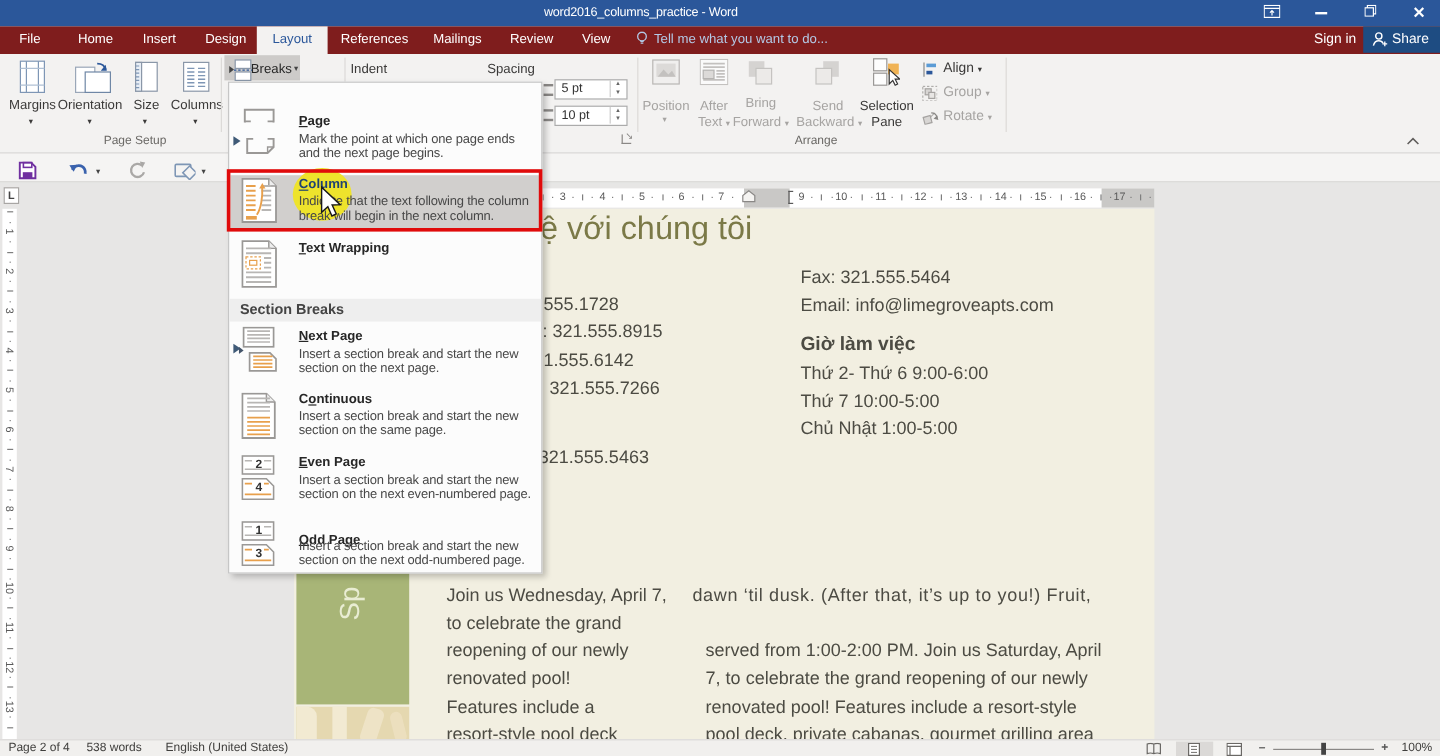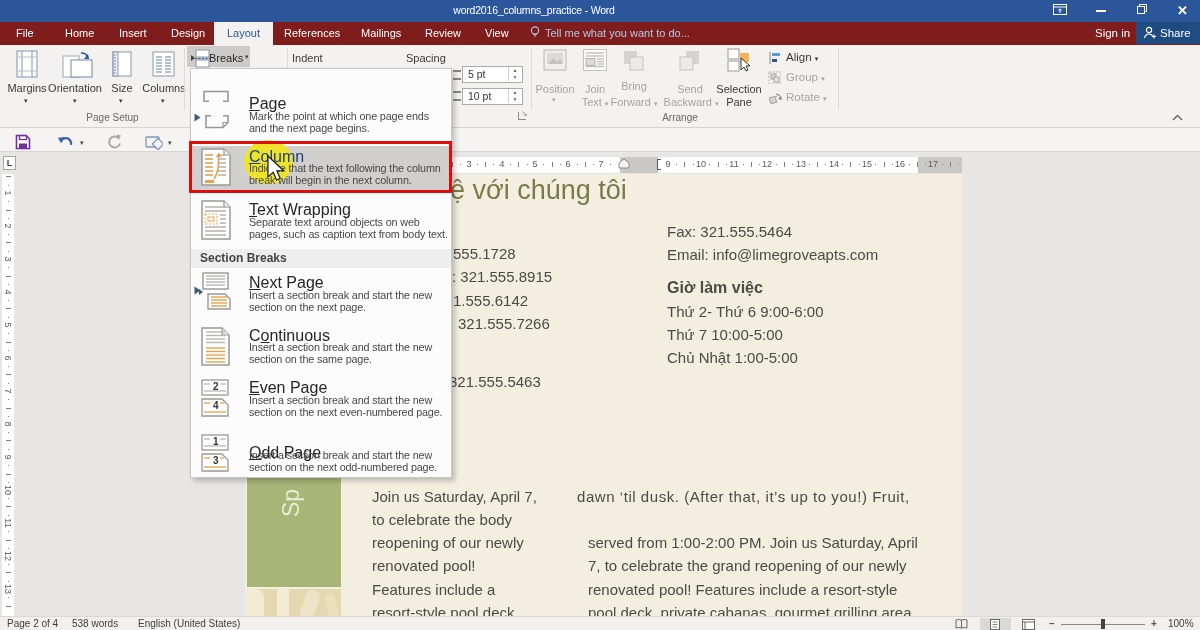--- a/index.html
+++ b/index.html
@@ -45,21 +45,21 @@
 .doc{position:absolute;color:#4c4b43;font-size:15px;white-space:nowrap}
 .dochead{position:absolute;color:#7b7947;font-size:27px;white-space:nowrap}
 
 #statusbar{left:0;top:616px;width:1200px;height:14px;background:#f1f0ee;border-top:1px solid #dbd9d7;font-size:10px;color:#3f3e3c}
 #statusbar span{position:absolute;top:1px}
 
 #menu{left:190px;top:68px;width:262px;height:410px;background:#fcfcfc;border:1px solid #c6c6c6;
 box-shadow:3px 3px 5px rgba(0,0,0,.22);z-index:40}
 .mhead{position:absolute;left:0;width:260px;height:19px;background:#eeeeee;color:#444;
 font-weight:bold;font-size:12px;line-height:19px;padding-left:9px}
-.mtitle{position:absolute;left:58px;font-size:16px;font-weight:normal;color:#262626}
+.mtitle{position:absolute;left:58px;font-size:11px;font-weight:bold;color:#262626}
 .mdesc{position:absolute;left:58px;font-size:10.8px;color:#484848;line-height:12.4px;width:218px;letter-spacing:-0.15px}
 #colhl{position:absolute;left:1px;top:77px;width:259px;height:46px;background:#d1cfcd}
 
 #redbox{left:189px;top:141px;width:263px;height:52px;border:3px solid #e00b0b;z-index:60}
 #yellowhl{position:absolute;left:53px;top:71px;width:49px;height:44px;background:#eee32c;border-radius:50%}
 svg{display:block}
 </style></head><body>
 <div id="titlebar" class="abs"></div>
 <div id="title" class="abs">word2016_columns_practice - Word</div>
 <svg class="abs" style="left:1053px;top:4px;z-index:6;" width="14" height="11" viewBox="0 0 14 11">
@@ -176,21 +176,21 @@
 <svg class="abs" style="left:583px;top:49px;z-index:6;" width="24" height="22" viewBox="0 0 24 22">
     <rect x="0.5" y="0.5" width="23" height="21" fill="#fafafa" stroke="#c3c1bf"></rect>
     <line x1="3" y1="4" x2="21" y2="4" stroke="#c3c1bf" stroke-width="1.4"></line>
     <line x1="3" y1="7" x2="21" y2="7" stroke="#c3c1bf" stroke-width="1.4"></line>
     <line x1="3" y1="17.5" x2="21" y2="17.5" stroke="#c3c1bf" stroke-width="1.4"></line>
     <line x1="14" y1="10" x2="21" y2="10" stroke="#c3c1bf" stroke-width="1.4"></line>
     <line x1="14" y1="12.5" x2="21" y2="12.5" stroke="#c3c1bf" stroke-width="1.4"></line>
     <line x1="14" y1="15" x2="21" y2="15" stroke="#c3c1bf" stroke-width="1.4"></line>
     <rect x="3" y="9.5" width="9" height="7" fill="#dcdad8" stroke="#b5b3b1"></rect>
   </svg>
-<div class="rlabel dis" style="left:572px;top:83px;width:46px">Join</div>
+<div class="rlabel dis" style="left:572px;top:83px;width:46px">After</div>
 <div class="rlabel dis" style="left:572px;top:96px;width:46px">Text <span style="font-size:7px">▾</span></div>
 <svg class="abs" style="left:622px;top:49px;z-index:6;" width="23" height="23" viewBox="0 0 23 23">
     <rect x="2" y="2" width="13" height="13" fill="#d5d3d1"></rect>
     <rect x="8" y="8" width="13" height="13" fill="#eceae8" stroke="#c5c3c1"></rect>
   </svg>
 <div class="rlabel dis" style="left:610px;top:80px;width:48px">Bring</div>
 <div class="rlabel dis" style="left:603px;top:96px;width:62px">Forward <span style="font-size:7px">▾</span></div>
 <svg class="abs" style="left:678px;top:49px;z-index:6;" width="23" height="23" viewBox="0 0 23 23">
     <rect x="8" y="2" width="13" height="13" fill="#d5d3d1"></rect>
     <rect x="2" y="8" width="13" height="13" fill="#eceae8" stroke="#c5c3c1"></rect>
@@ -394,22 +394,22 @@
 <div class="doc" style="left:422px;top:152px">Thứ 7 10:00-5:00</div>
 <div class="doc" style="left:422px;top:175px">Chủ Nhật 1:00-5:00</div>
 <div class="abs" style="left:2px;top:270px;width:94px;height:143px;background:#a8b577"></div>
 <div class="abs" style="left:31px;top:315px;width:30px;height:26px;color:#e9edd3;font-size:23px;line-height:26px;transform:rotate(-90deg);transform-origin:center">Sp</div>
 <div class="abs" style="left:2px;top:415px;width:94px;height:27px;background:#e5d8b0;overflow:hidden">
         <div class="abs" style="left:0;top:0;width:17px;height:27px;background:#f2ead2;border-radius:0 8px 0 0"></div>
         <div class="abs" style="left:30px;top:0;width:12px;height:27px;background:#f2ead2"></div>
         <div class="abs" style="left:56px;top:1px;width:14px;height:30px;background:#eee3c6;border-radius:5px;transform:rotate(18deg)"></div>
         <div class="abs" style="left:80px;top:4px;width:10px;height:26px;background:#ecdfbe;border-radius:5px;transform:rotate(-14deg)"></div>
       </div>
-<div class="doc" style="left:127px;top:314px">Join us Saturday, April 7,</div>
-<div class="doc" style="left:127px;top:337px">to celebrate the body</div>
+<div class="doc" style="left:127px;top:314px">Join us Wednesday, April 7,</div>
+<div class="doc" style="left:127px;top:337px">to celebrate the grand</div>
 <div class="doc" style="left:127px;top:360px">reopening of our newly</div>
 <div class="doc" style="left:127px;top:383px">renovated pool!</div>
 <div class="doc" style="left:127px;top:407px">Features include a</div>
 <div class="doc" style="left:127px;top:430px">resort-style pool deck</div>
 <div class="doc" style="left:332px;top:314px;letter-spacing:0.55px;">dawn ‘til dusk. (After that, it’s up to you!) Fruit,</div>
 <div class="doc" style="left:343px;top:360px;">served from 1:00-2:00 PM. Join us Saturday, April</div>
 <div class="doc" style="left:343px;top:383px;">7, to celebrate the grand reopening of our newly</div>
 <div class="doc" style="left:343px;top:430px;">pool deck, private cabanas, gourmet grilling area</div>
 <div class="doc" style="left:343px;top:407px;">renovated pool! Features include a resort-style</div>
 </div>
@@ -458,21 +458,20 @@
       <line x1="19" y1="15" x2="25" y2="15" stroke="#b8b6b4" stroke-width="1.6"></line>
       <line x1="19" y1="19" x2="25" y2="19" stroke="#b8b6b4" stroke-width="1.6"></line>
       <line x1="19" y1="23" x2="25" y2="23" stroke="#b8b6b4" stroke-width="1.6"></line>
       <line x1="4" y1="27" x2="25" y2="27" stroke="#b8b6b4" stroke-width="1.6"></line>
       <line x1="4" y1="31" x2="25" y2="31" stroke="#b8b6b4" stroke-width="1.6"></line>
       <line x1="4" y1="35" x2="25" y2="35" stroke="#b8b6b4" stroke-width="1.6"></line>
       <rect x="4" y="14" width="12" height="10" fill="#fff" stroke="#e8a04c" stroke-dasharray="2 1.5"></rect>
       <rect x="7" y="17" width="6" height="4" fill="none" stroke="#e8a04c"></rect>
     </svg>
 <div class="mtitle" style="top:132px"><u>T</u>ext Wrapping</div>
-<div class="mdesc" style="top:147px">Separate text around objects on web<br>pages, such as caption text from body text.</div>
 <div class="mhead" style="top:180px">Section Breaks</div>
 <svg class="abs" style="left:8px;top:203px;z-index:45;position:absolute" width="34" height="38" viewBox="0 0 34 38">
       <rect x="4" y="1" width="25" height="16" fill="#fff" stroke="#9a9896" stroke-width="1.4"></rect>
       <path d="M0 17 l4 3 -4 3 z" fill="#44546a"></path>
       <path d="M9 22 h17 l5 5 v10 h-22 z" fill="#fff" stroke="#9a9896" stroke-width="1.4"></path>
       <line x1="7" y1="4" x2="26" y2="4" stroke="#b8b6b4" stroke-width="1.4"></line>
       <line x1="7" y1="7" x2="26" y2="7" stroke="#b8b6b4" stroke-width="1.4"></line>
       <line x1="7" y1="10" x2="26" y2="10" stroke="#b8b6b4" stroke-width="1.4"></line>
       <line x1="7" y1="13" x2="26" y2="13" stroke="#b8b6b4" stroke-width="1.4"></line>
       <line x1="12" y1="25" x2="28" y2="25" stroke="#e8a04c" stroke-width="1.4"></line>

